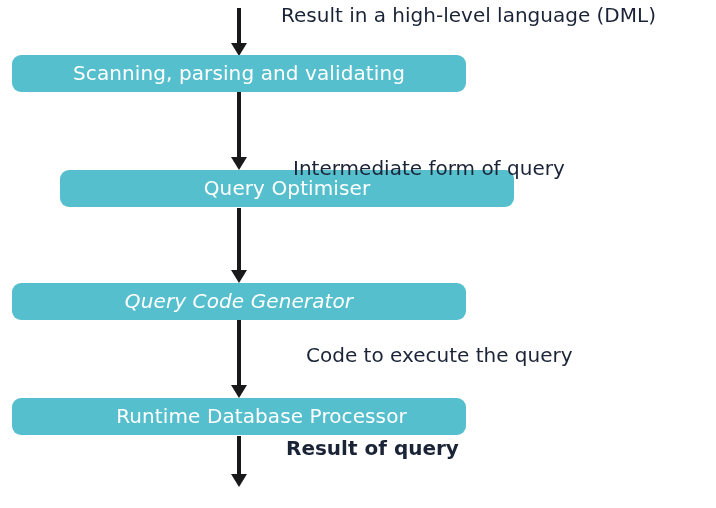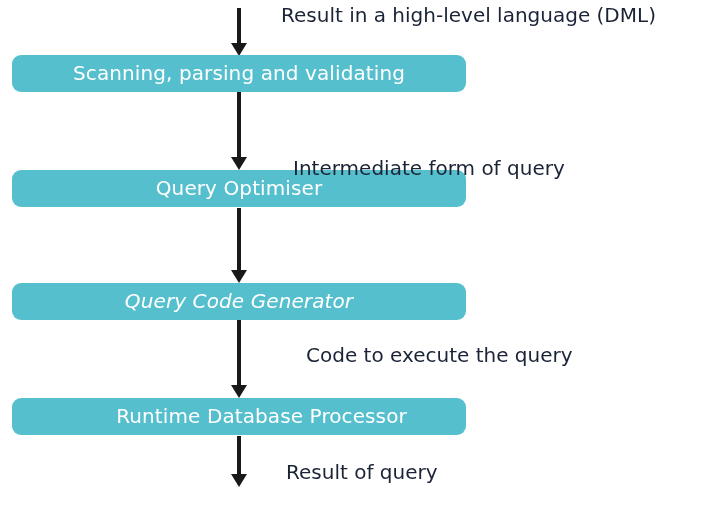--- a/index.html
+++ b/index.html
@@ -36,21 +36,21 @@
     font-family: "DejaVu Sans", sans-serif;
     font-size: 20px;
     font-weight: 400;
     letter-spacing: 0.1px;
     line-height: 1;
     white-space: nowrap;
     transform: translateY(-1px);
   }
 
   #box-0 { top: 55px; text-align: center; }
-  #box-1 { top: 170px; }
+  #box-1 { top: 170px; margin-left: 48px; }
   #box-2 { top: 283px; font-style: italic; }
   #box-3 { top: 398px; padding-left: 45px; }
 
   
   .arrow {
     position: absolute;
     left: 231px;
     width: 16px;
   }
   .arrow .shaft {
@@ -97,21 +97,21 @@
     font-family: "DejaVu Sans", sans-serif;
     font-size: 20px;
     font-weight: 400;
     line-height: 1;
     white-space: nowrap;
   }
   #label-0 { left: 281px; top: 5px;   }
   #label-1 { left: 293px; top: 125px; margin-top: 33px; }
   #label-2 { left: 293px; top: 242px; }
   #label-3 { left: 306px; top: 345px; }
-  #label-4 { left: 286px; top: 462px; }
+  #label-4 { left: 286px; top: 438px; font-weight: bold; }
 </style>
 </head>
 <body>
 
 <div id="canvas">
 
   <div class="arrow" id="arrow-0">
     <div class="shaft"></div>
     <div class="head"></div>
   </div>

